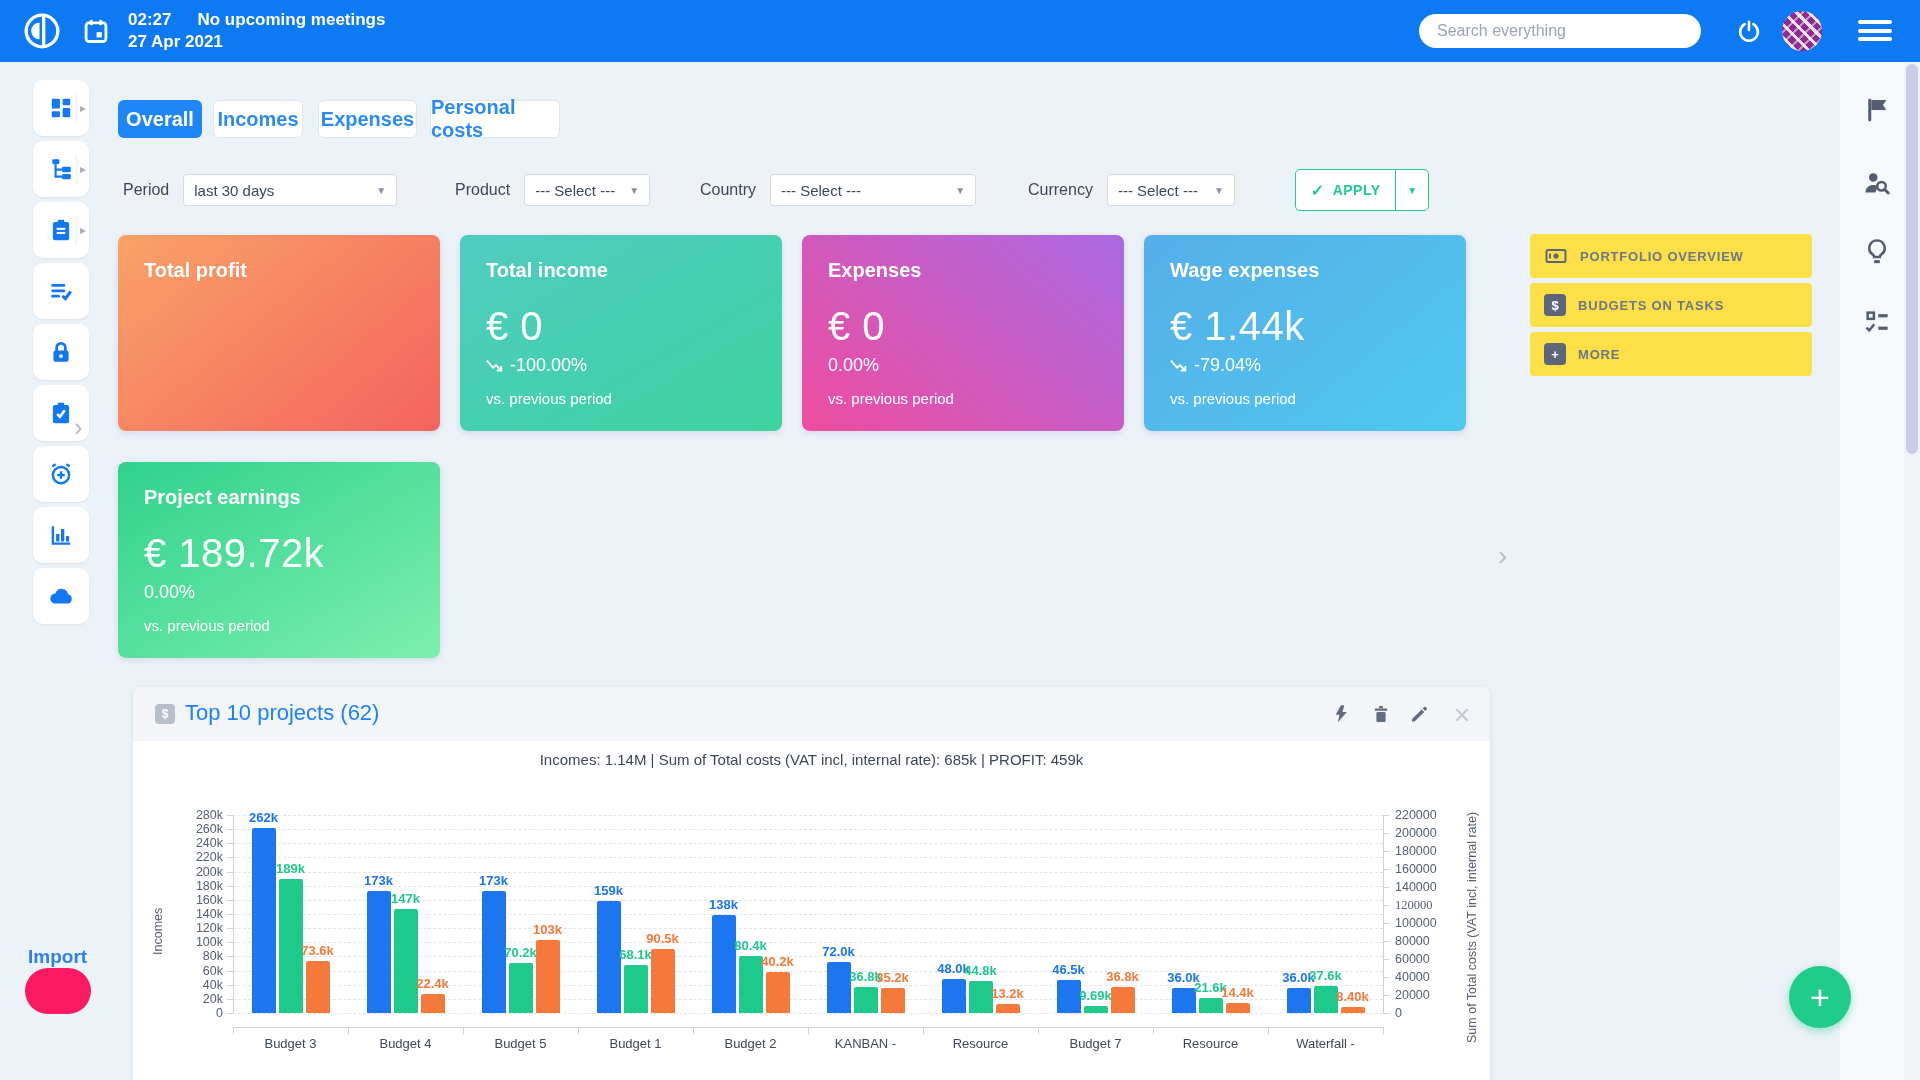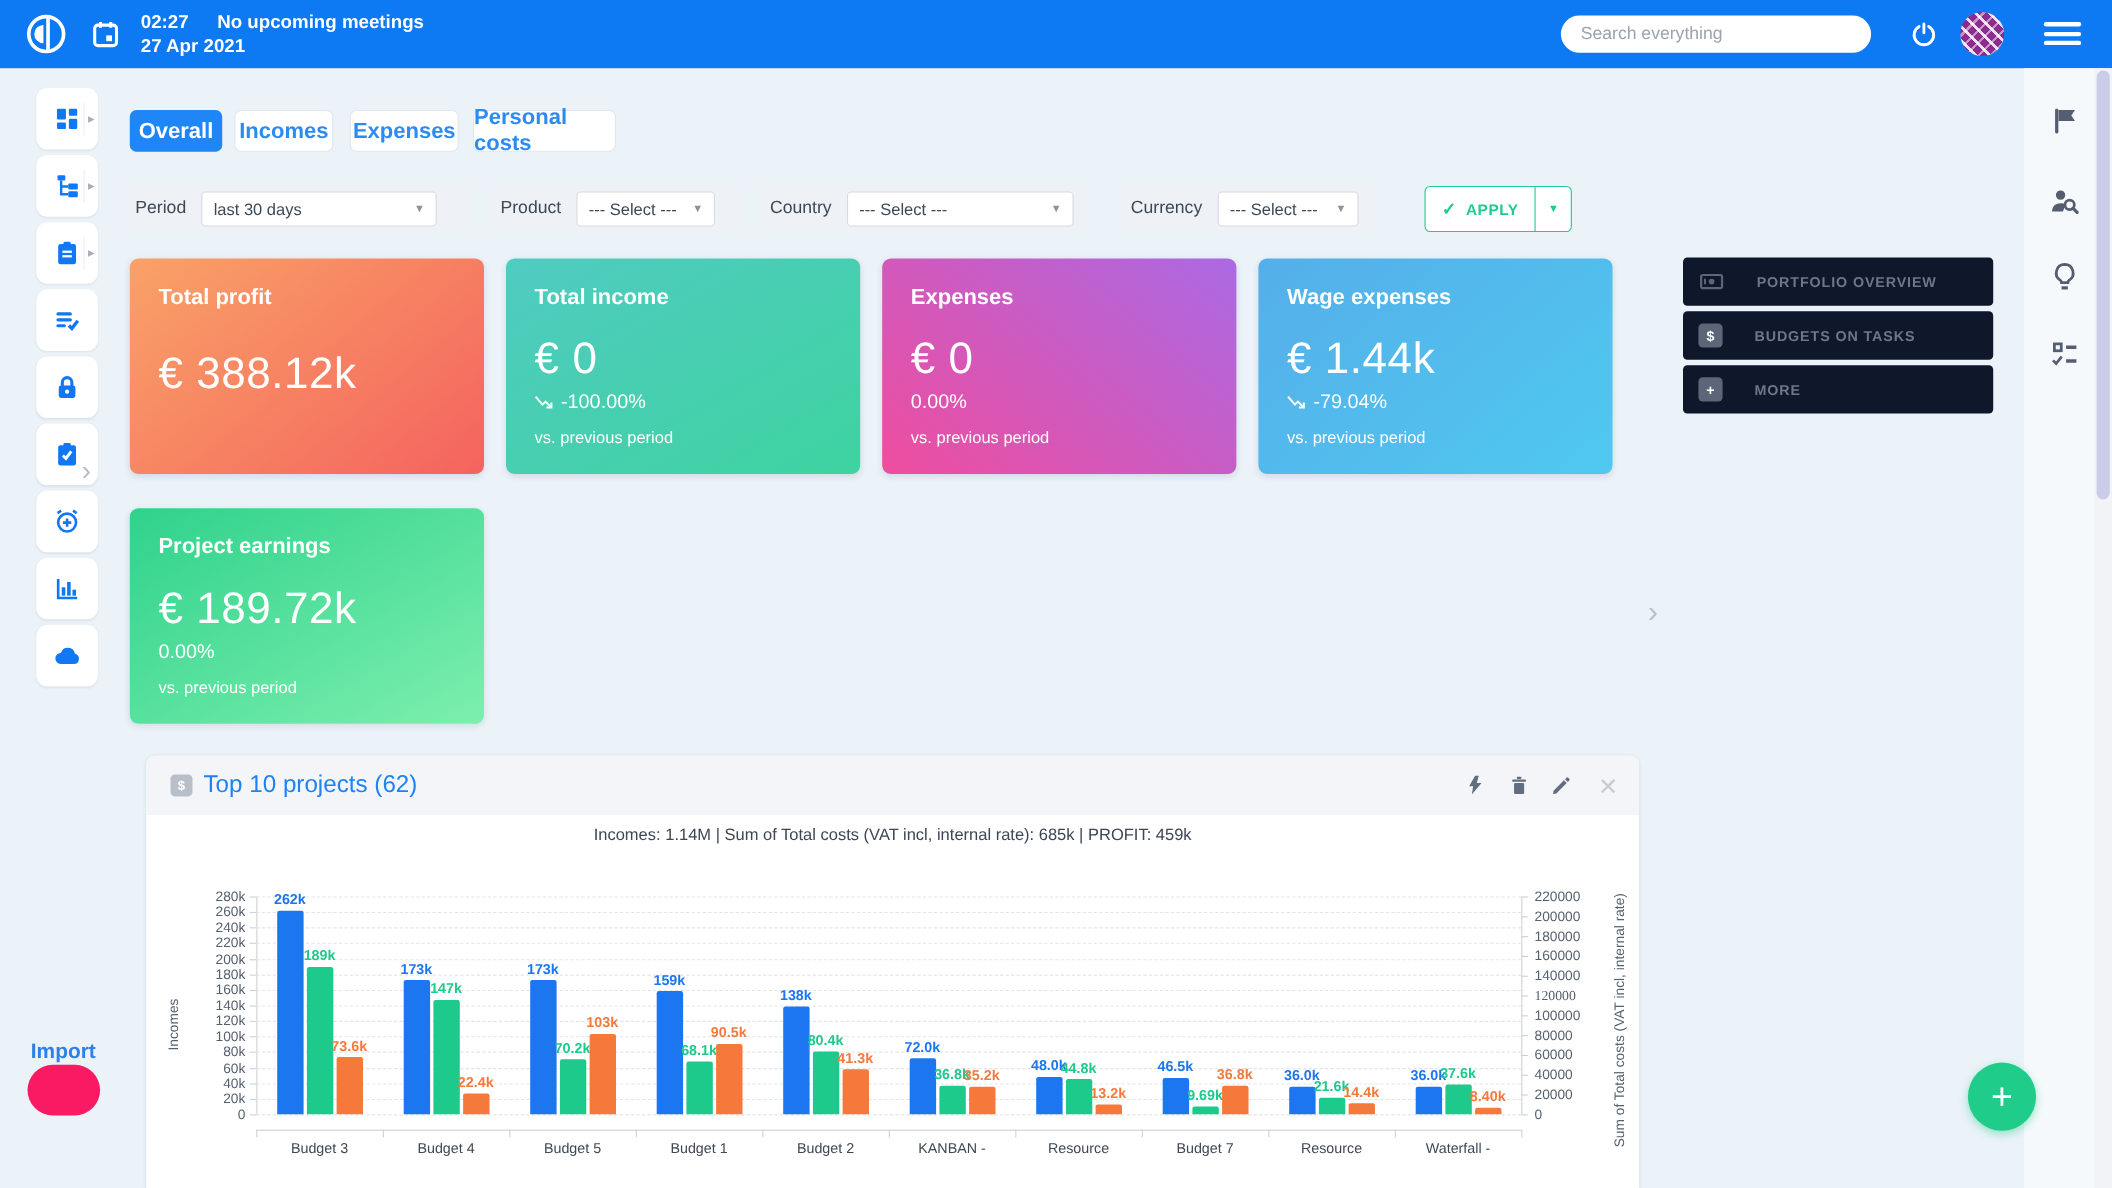--- a/index.html
+++ b/index.html
@@ -58,22 +58,22 @@
   .kpi-value { font-size:40px; font-weight:500; letter-spacing:.5px; }
   .kpi-change { font-size:18px; margin-top:6px; display:flex; align-items:center; gap:6px; }
   .kpi-note { font-size:15px; margin-top:14px; }
   .kpi1 { background:linear-gradient(140deg,#f9a267 0%,#f4635e 100%); }
   .kpi2 { background:linear-gradient(150deg,#50cbc1 0%,#3ed3a0 100%); }
   .kpi3 { background:linear-gradient(220deg,#ab69e3 0%,#ee4d9e 100%); }
   .kpi4 { background:linear-gradient(140deg,#55aee9 0%,#4fc9f0 100%); }
   .kpi5 { background:linear-gradient(150deg,#2fd28c 0%,#7defae 100%); }
 
   
-  .qlink { position:absolute; left:1530px; width:282px; height:44px; background:#0f172a; border-radius:4px;
-    display:flex; align-items:center; gap:29px; padding:0 14px; cursor:pointer; }
+  .qlink { position:absolute; left:1530px; width:282px; height:44px; background:#fde047; border-radius:4px;
+    display:flex; align-items:center; gap:12px; padding:0 14px; cursor:pointer; }
   .qlink-label { font-size:13px; font-weight:700; letter-spacing:.8px; color:#6e7787; }
   .sq-ic { width:22px; height:22px; background:#5c6678; border-radius:4px; color:#fff; display:flex;
     align-items:center; justify-content:center; font-size:13px; font-weight:700; }
 
   
   #chart-panel { position:absolute; left:133px; top:687px; width:1357px; height:393px; background:#fff;
     border-radius:8px 8px 0 0; box-shadow:0 1px 4px rgba(40,60,90,.10); }
   #chart-header { position:absolute; left:0; top:0; width:100%; height:54px; background:#f3f5f8; border-radius:8px 8px 0 0; }
   #chart-badge { position:absolute; left:22px; top:17px; width:20px; height:20px; background:#b9bfc9; border-radius:4px;
     color:#fff; font-size:12px; font-weight:700; display:flex; align-items:center; justify-content:center; }
@@ -302,21 +302,20 @@
       <span>APPLY</span>
     </div>
     <div id="apply-caret">
       <span>▼</span>
     </div>
   </div>
 
   <div class="kpi kpi1" style="left:118px;top:235px;">
     <div class="kpi-title">Total profit</div>
     <div class="kpi-spacer"></div>
-    <div class="kpi-value">€ 388.12k</div>
     <div style="height:44px;"></div>
   </div>
   <div class="kpi kpi2" style="left:460px;top:235px;">
     <div class="kpi-title">Total income</div>
     <div class="kpi-spacer"></div>
     <div class="kpi-value">€ 0</div>
     <div class="kpi-change">
       <svg width="18" height="14" viewBox="0 0 20 14" fill="none" stroke="#fff" stroke-width="2">
         <polyline points="1,1 8,9 11,6 17,12"></polyline>
           <polyline points="12,12 17,12 17,7"></polyline>
@@ -518,21 +517,21 @@
         <div class="bar" style="left: 490.5px; top: 278px; height: 48px; background: rgb(30, 201, 140);"></div>
         <div class="blab" style="left: 474.5px; top: 260px; color: rgb(30, 201, 140);">68.1k</div>
         <div class="bar" style="left: 517.5px; top: 262px; height: 64px; background: rgb(245, 121, 59);"></div>
         <div class="blab" style="left: 501.5px; top: 244px; color: rgb(245, 121, 59);">90.5k</div>
         <div class="catL" style="left: 560.5px;">Budget 2</div>
         <div class="bar" style="left: 578.5px; top: 228px; height: 98px; background: rgb(27, 118, 240);"></div>
         <div class="blab" style="left: 562.5px; top: 210px; color: rgb(27, 118, 240);">138k</div>
         <div class="bar" style="left: 605.5px; top: 269px; height: 57px; background: rgb(30, 201, 140);"></div>
         <div class="blab" style="left: 589.5px; top: 251px; color: rgb(30, 201, 140);">80.4k</div>
         <div class="bar" style="left: 632.5px; top: 285px; height: 41px; background: rgb(245, 121, 59);"></div>
-        <div class="blab" style="left: 616.5px; top: 267px; color: rgb(245, 121, 59);">41.3k</div>
+        <div class="blab" style="left: 616.5px; top: 267px; color: rgb(245, 121, 59);">40.2k</div>
         <div class="catL" style="left: 675.5px;">KANBAN -</div>
         <div class="bar" style="left: 693.5px; top: 275px; height: 51px; background: rgb(27, 118, 240);"></div>
         <div class="blab" style="left: 677.5px; top: 257px; color: rgb(27, 118, 240);">72.0k</div>
         <div class="bar" style="left: 720.5px; top: 300px; height: 26px; background: rgb(30, 201, 140);"></div>
         <div class="blab" style="left: 704.5px; top: 282px; color: rgb(30, 201, 140);">36.8k</div>
         <div class="bar" style="left: 747.5px; top: 301px; height: 25px; background: rgb(245, 121, 59);"></div>
         <div class="blab" style="left: 731.5px; top: 283px; color: rgb(245, 121, 59);">35.2k</div>
         <div class="catL" style="left: 790.5px;">Resource</div>
         <div class="bar" style="left: 808.5px; top: 292px; height: 34px; background: rgb(27, 118, 240);"></div>
         <div class="blab" style="left: 792.5px; top: 274px; color: rgb(27, 118, 240);">48.0k</div>

